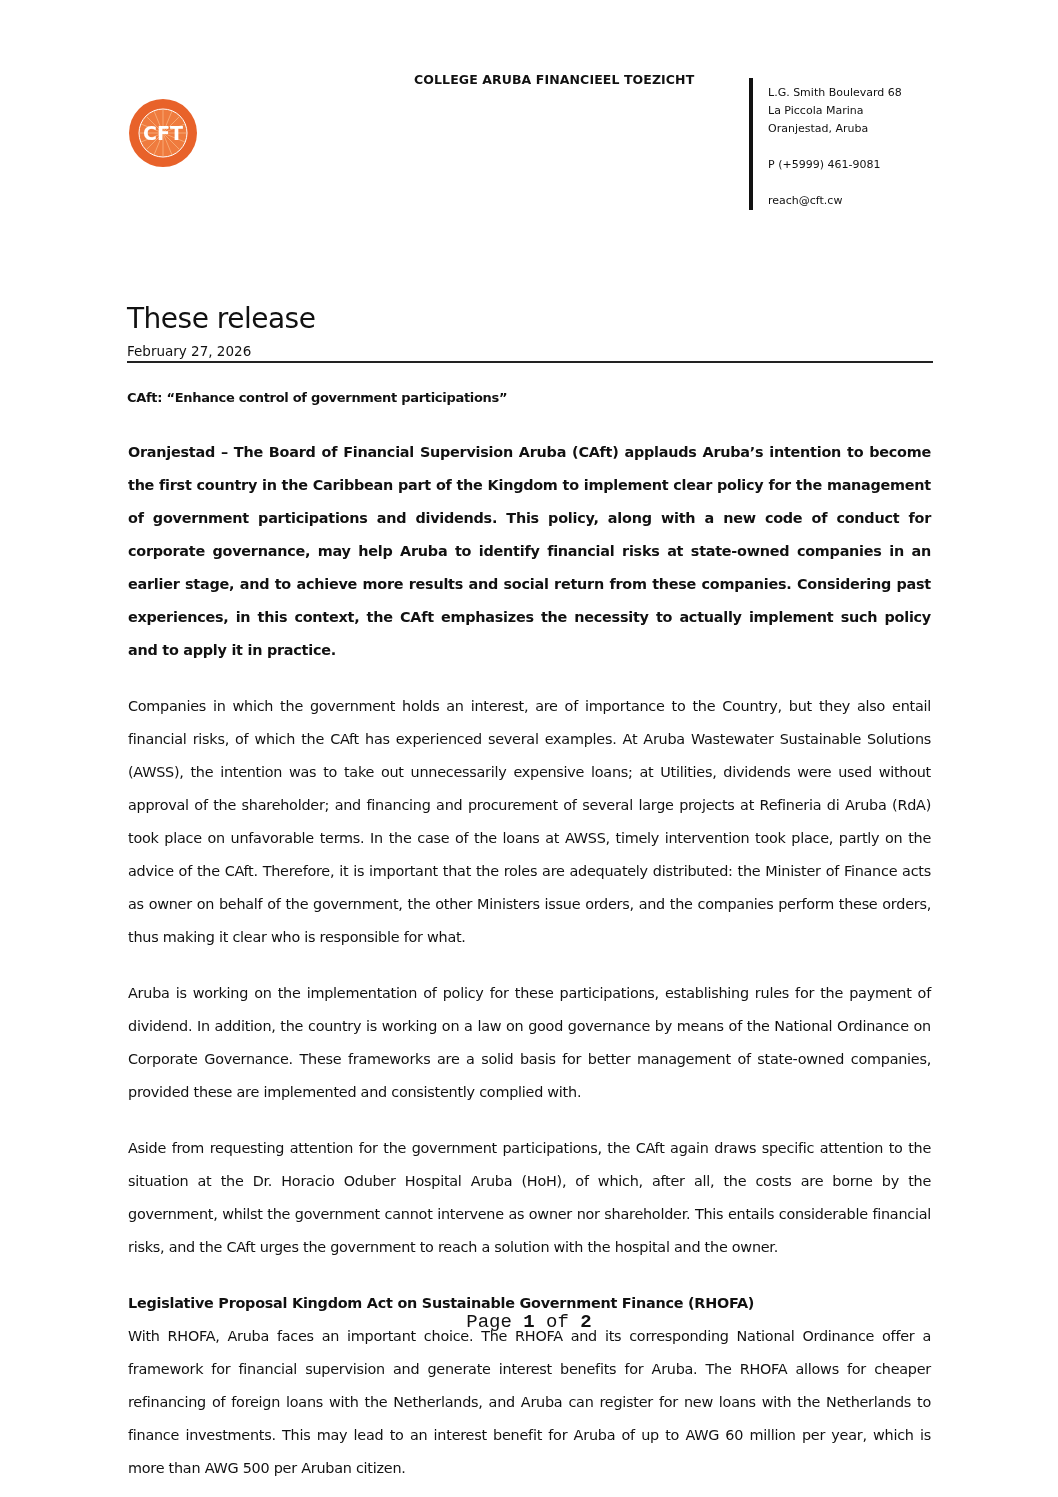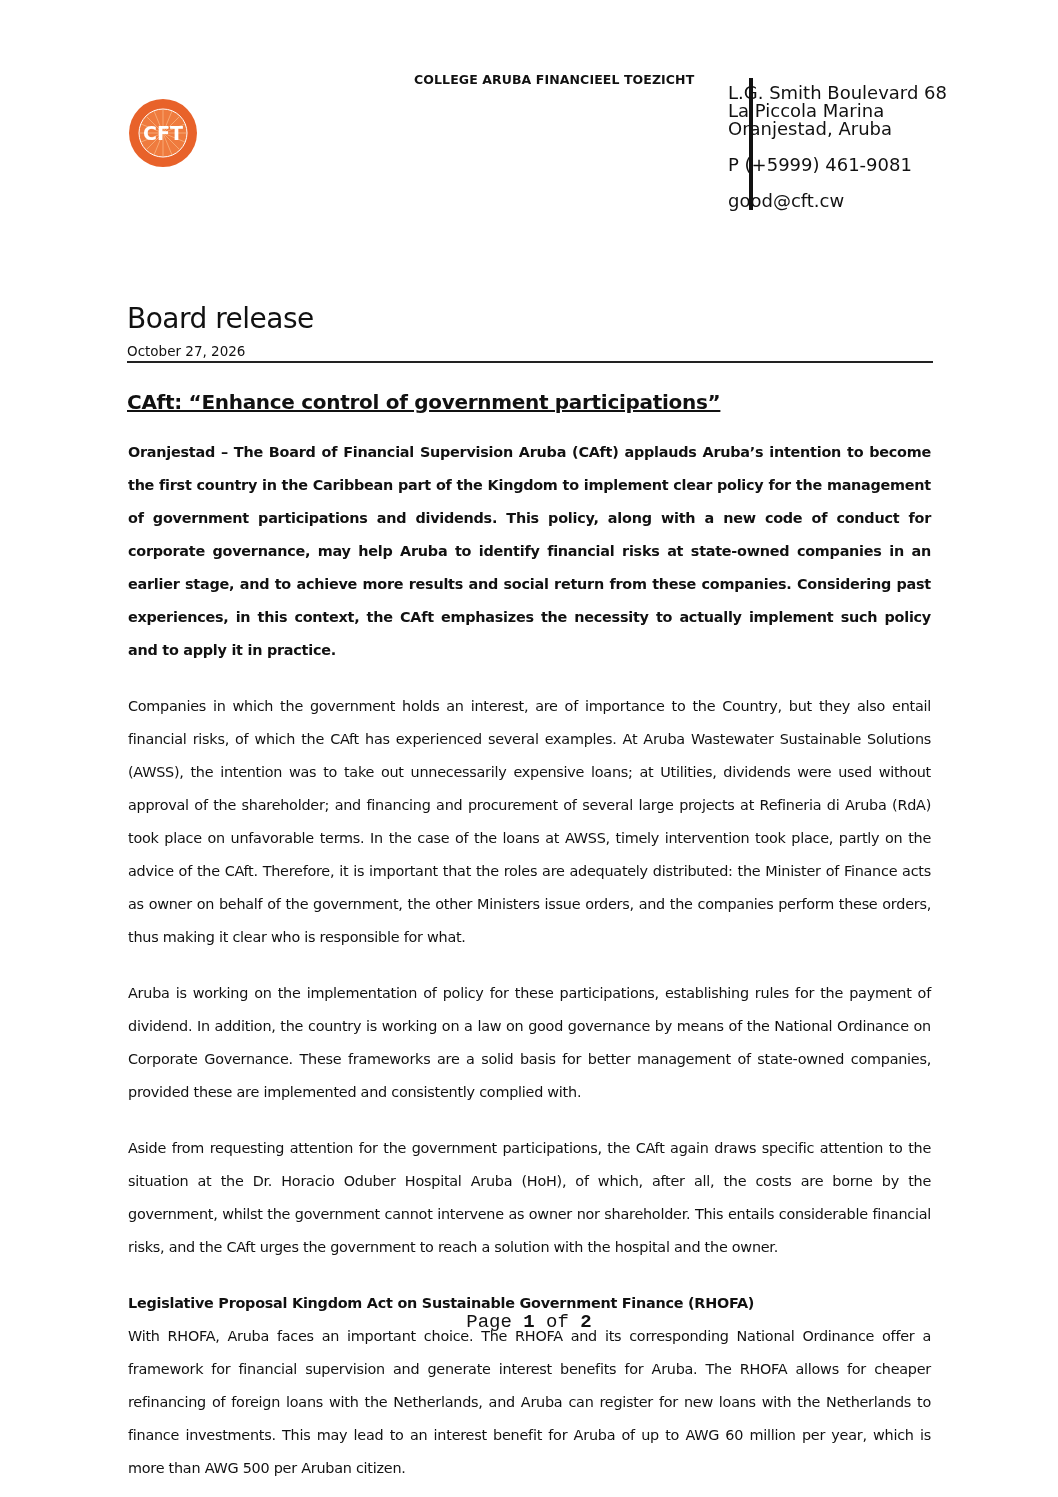--- a/index.html
+++ b/index.html
@@ -2,28 +2,28 @@
 <html><head>
 <meta charset="utf-8">
 <style>
   html, body { margin: 0; padding: 0; background: #ffffff; }
   body { width: 1058px; height: 1497px; position: relative; overflow: hidden;
          font-family: "DejaVu Sans", sans-serif; color: #111; }
   .logo { position: absolute; left: 128px; top: 98px; width: 70px; height: 70px; }
   .org-name { position: absolute; left: 414px; top: 72px; font-weight: bold;
               font-size: 12.5px; letter-spacing: 0.1px; }
   .vline { position: absolute; left: 749px; top: 78px; width: 4px; height: 132px; background: #111; }
-  .address { position: absolute; left: 728px; top: 84px; font-size: 18px; line-height: 18px; }
+  .address { position: absolute; left: 768px; top: 84px; font-size: 11px; line-height: 18px; }
   .address div { white-space: nowrap; }
   .address .gap { height: 18px; }
   .title { position: absolute; left: 127px; top: 302px; font-size: 28px; font-weight: normal;
            font-family: "DejaVu Sans", sans-serif; letter-spacing: -0.5px; }
   .date { position: absolute; left: 127px; top: 343px; font-size: 13.5px; }
   .rule { position: absolute; left: 127px; top: 361px; width: 806px; height: 2px; background: #222; }
-  .headline { position: absolute; left: 127px; top: 390px; font-size: 20px; font-weight: bold; letter-spacing: -0.3px; text-decoration: underline; }
+  .headline { position: absolute; left: 127px; top: 390px; font-size: 13px; font-weight: bold; letter-spacing: -0.3px; }
   .content { position: absolute; left: 128px; top: 436px; width: 803px; font-size: 14.4px;
              line-height: 33px; text-align: justify; letter-spacing: -0.25px; }
   .content p { margin: 0 0 23px 0; }
   .lead { font-weight: bold; }
   .section-h { font-weight: bold; margin: 0; }
   .footer { position: absolute; left: 0; width: 1058px; top: 1311px; text-align: center;
             font-family: Liberation Mono, monospace; font-size: 19px; }
   .footer b { font-weight: bold; }
 </style>
 </head>
@@ -50,25 +50,25 @@
 
 <div class="org-name">COLLEGE ARUBA FINANCIEEL TOEZICHT</div>
 <div class="vline"></div>
 <div class="address">
   <div>L.G. Smith Boulevard 68</div>
   <div>La Piccola Marina</div>
   <div>Oranjestad, Aruba</div>
   <div class="gap"></div>
   <div>P (+5999) 461-9081</div>
   <div class="gap"></div>
-  <div>good@cft.cw</div>
+  <div>reach@cft.cw</div>
 </div>
 
-<div class="title">Board release</div>
-<div class="date">October 27, 2026</div>
+<div class="title">These release</div>
+<div class="date">February 27, 2026</div>
 <div class="rule"></div>
 <div class="headline">CAft: “Enhance control of government participations”</div>
 
 <div class="content">
   <p class="lead">Oranjestad – The Board of Financial Supervision Aruba (CAft) applauds Aruba’s intention to become the first country in the Caribbean part of the Kingdom to implement clear policy for the management of government participations and dividends. This policy, along with a new code of conduct for corporate governance, may help Aruba to identify financial risks at state-owned companies in an earlier stage, and to achieve more results and social return from these companies. Considering past experiences, in this context, the CAft emphasizes the necessity to actually implement such policy and to apply it in practice.</p>
 
   <p>Companies in which the government holds an interest, are of importance to the Country, but they also entail financial risks, of which the CAft has experienced several examples. At Aruba Wastewater Sustainable Solutions (AWSS), the intention was to take out unnecessarily expensive loans; at Utilities, dividends were used without approval of the shareholder; and financing and procurement of several large projects at Refineria di Aruba (RdA) took place on unfavorable terms. In the case of the loans at AWSS, timely intervention took place, partly on the advice of the CAft. Therefore, it is important that the roles are adequately distributed: the Minister of Finance acts as owner on behalf of the government, the other Ministers issue orders, and the companies perform these orders, thus making it clear who is responsible for what.</p>
   <p>Aruba is working on the implementation of policy for these participations, establishing rules for the payment of dividend. In addition, the country is working on a law on good governance by means of the National Ordinance on Corporate Governance. These frameworks are a solid basis for better management of state-owned companies, provided these are implemented and consistently complied with.</p>
   <p>Aside from requesting attention for the government participations, the CAft again draws specific attention to the situation at the Dr. Horacio Oduber Hospital Aruba (HoH), of which, after all, the costs are borne by the government, whilst the government cannot intervene as owner nor shareholder. This entails considerable financial risks, and the CAft urges the government to reach a solution with the hospital and the owner.</p>
 

